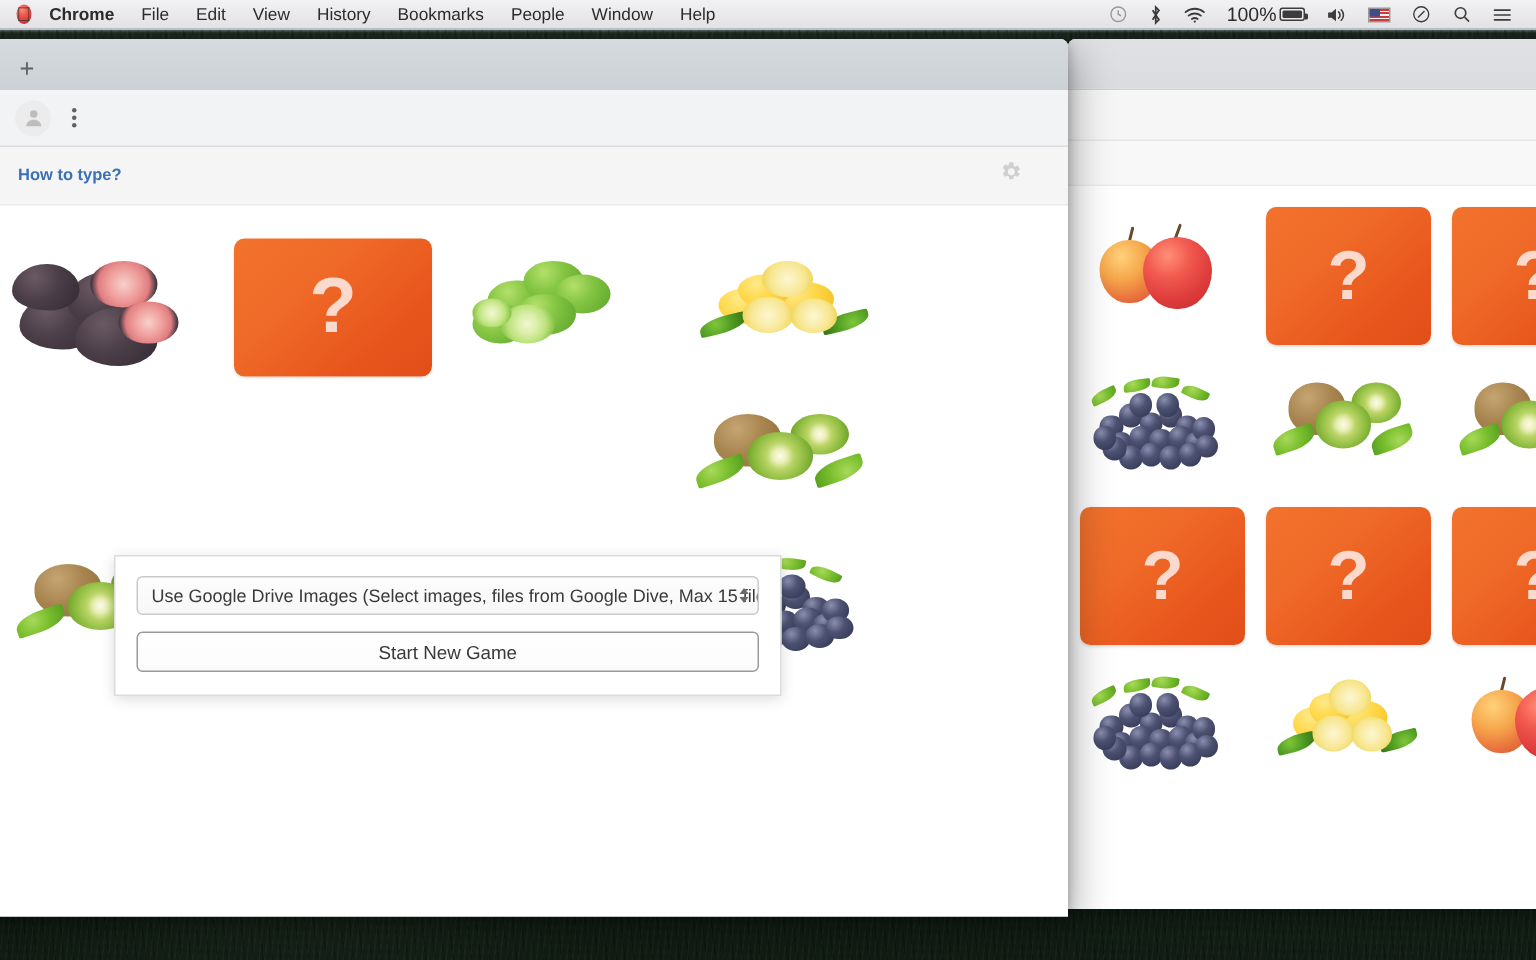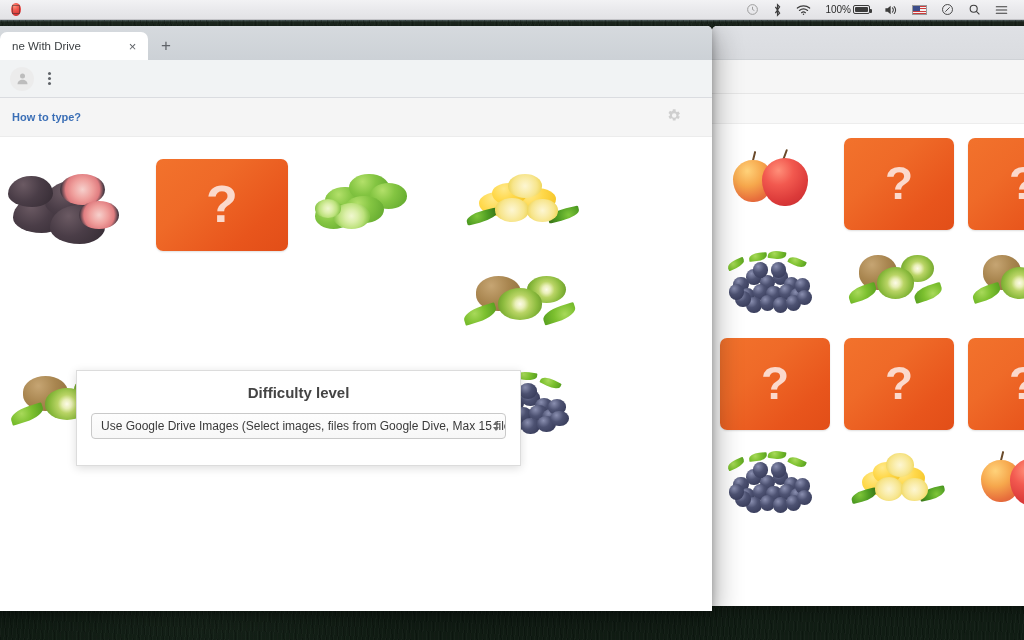--- a/index.html
+++ b/index.html
@@ -36,21 +36,21 @@
     border-bottom:1px solid #c3c3c7;
     display:flex; align-items:center;
     font-size:11.5px; color:#2b2b2b;
     z-index:100;
   }
   #menubar .apple { margin:0 12px 0 11px; font-size:13px; line-height:1; color:#333; }
   #menubar .mi { padding:0 9px; white-space:nowrap; line-height:20px; }
   #menubar .mi.bold { font-weight:bold; padding-left:0; }
   #menubar .right { margin-left:auto; display:flex; align-items:center; padding-right:9px; gap:0; }
   #menubar .right .si { padding:0 7px; display:flex; align-items:center; line-height:20px; }
-  .batt-pct { font-size:10px; padding-right:2px; }
+  .batt-pct { font-size:13px; padding-right:2px; }
   .batt-shell {
     display:inline-block; width:17px; height:9px; border:1px solid #3c3c3c;
     border-radius:2px; position:relative; vertical-align:middle;
   }
   .batt-shell:after {
     content:""; position:absolute; right:-3px; top:2.5px;
     width:2px; height:4px; background:#3c3c3c; border-radius:0 1px 1px 0;
   }
   .batt-fill { position:absolute; left:1px; top:1px; bottom:1px; right:1px; background:#3c3c3c; border-radius:1px; }
   .flagicon {
@@ -404,24 +404,20 @@
             </div>
           </div>
         </div>
       </div>
   </div>
 </div>
 
 <div id="win-front">
 
   <div class="tabstrip-f">
-    <div class="chrome-tab">
-      <span class="tab-title">ne With Drive</span>
-      <span class="tab-close">×</span>
-    </div>
     <div class="newtab">+</div>
   </div>
 
   <div class="toolbar-f">
     <div class="avatar-btn">
       <svg viewBox="0 0 24 24">
           <circle cx="12" cy="8" r="4"></circle>
           <path d="M4 21c0-4.4 3.6-7 8-7s8 2.6 8 7z"></path>
         </svg>
     </div>
@@ -571,38 +567,51 @@
               <div class="leaf fr" style="left:6%;top:24%;width:16%;height:9%;transform:rotate(-24deg)"></div>
               <div class="leaf fr" style="left:26%;top:16%;width:16%;height:9%;transform:rotate(-6deg)"></div>
               <div class="leaf fr" style="left:44%;top:14%;width:16%;height:9%;transform:rotate(8deg)"></div>
               <div class="leaf fr" style="left:62%;top:22%;width:16%;height:9%;transform:rotate(26deg)"></div>
             </div>
           </div>
         </div>
       </div>
 
     <div id="dialog">
-      <h2>Difficulty level</h2>
 
 
       <div class="sel">
         <span>Use Google Drive Images (Select images, files from Google Dive, Max 15 file:</span>
         <span class="steppers">
             <i class="up"></i>
             <i class="dn"></i>
           </span>
       </div>
 
+      <div class="startbtn">
+        <span>Start New Game</span>
+      </div>
     </div>
 
   </div>
 </div>
 
 <div id="menubar">
   <span class="apple"></span>
+  <span id="menu-items" style="display:flex;">
+      <span class="mi bold">Chrome</span>
+      <span class="mi">File</span>
+      <span class="mi">Edit</span>
+      <span class="mi">View</span>
+      <span class="mi">History</span>
+      <span class="mi">Bookmarks</span>
+      <span class="mi">People</span>
+      <span class="mi">Window</span>
+      <span class="mi">Help</span>
+    </span>
   <span class="right">
     <span class="si">
       <svg width="13" height="13" viewBox="0 0 24 24" fill="none" stroke="#9a9a9a" stroke-width="1.8">
           <circle cx="12" cy="12" r="9"></circle>
           <path d="M12 7v5l3.5 2"></path>
         </svg>
     </span>
     <span class="si">
       <svg width="9" height="14" viewBox="0 0 12 20" fill="none" stroke="#3c3c3c" stroke-width="1.7">
           <path d="M3 5.5L9 14.5 6 17.5V2.5L9 5.5 3 14.5"></path>

